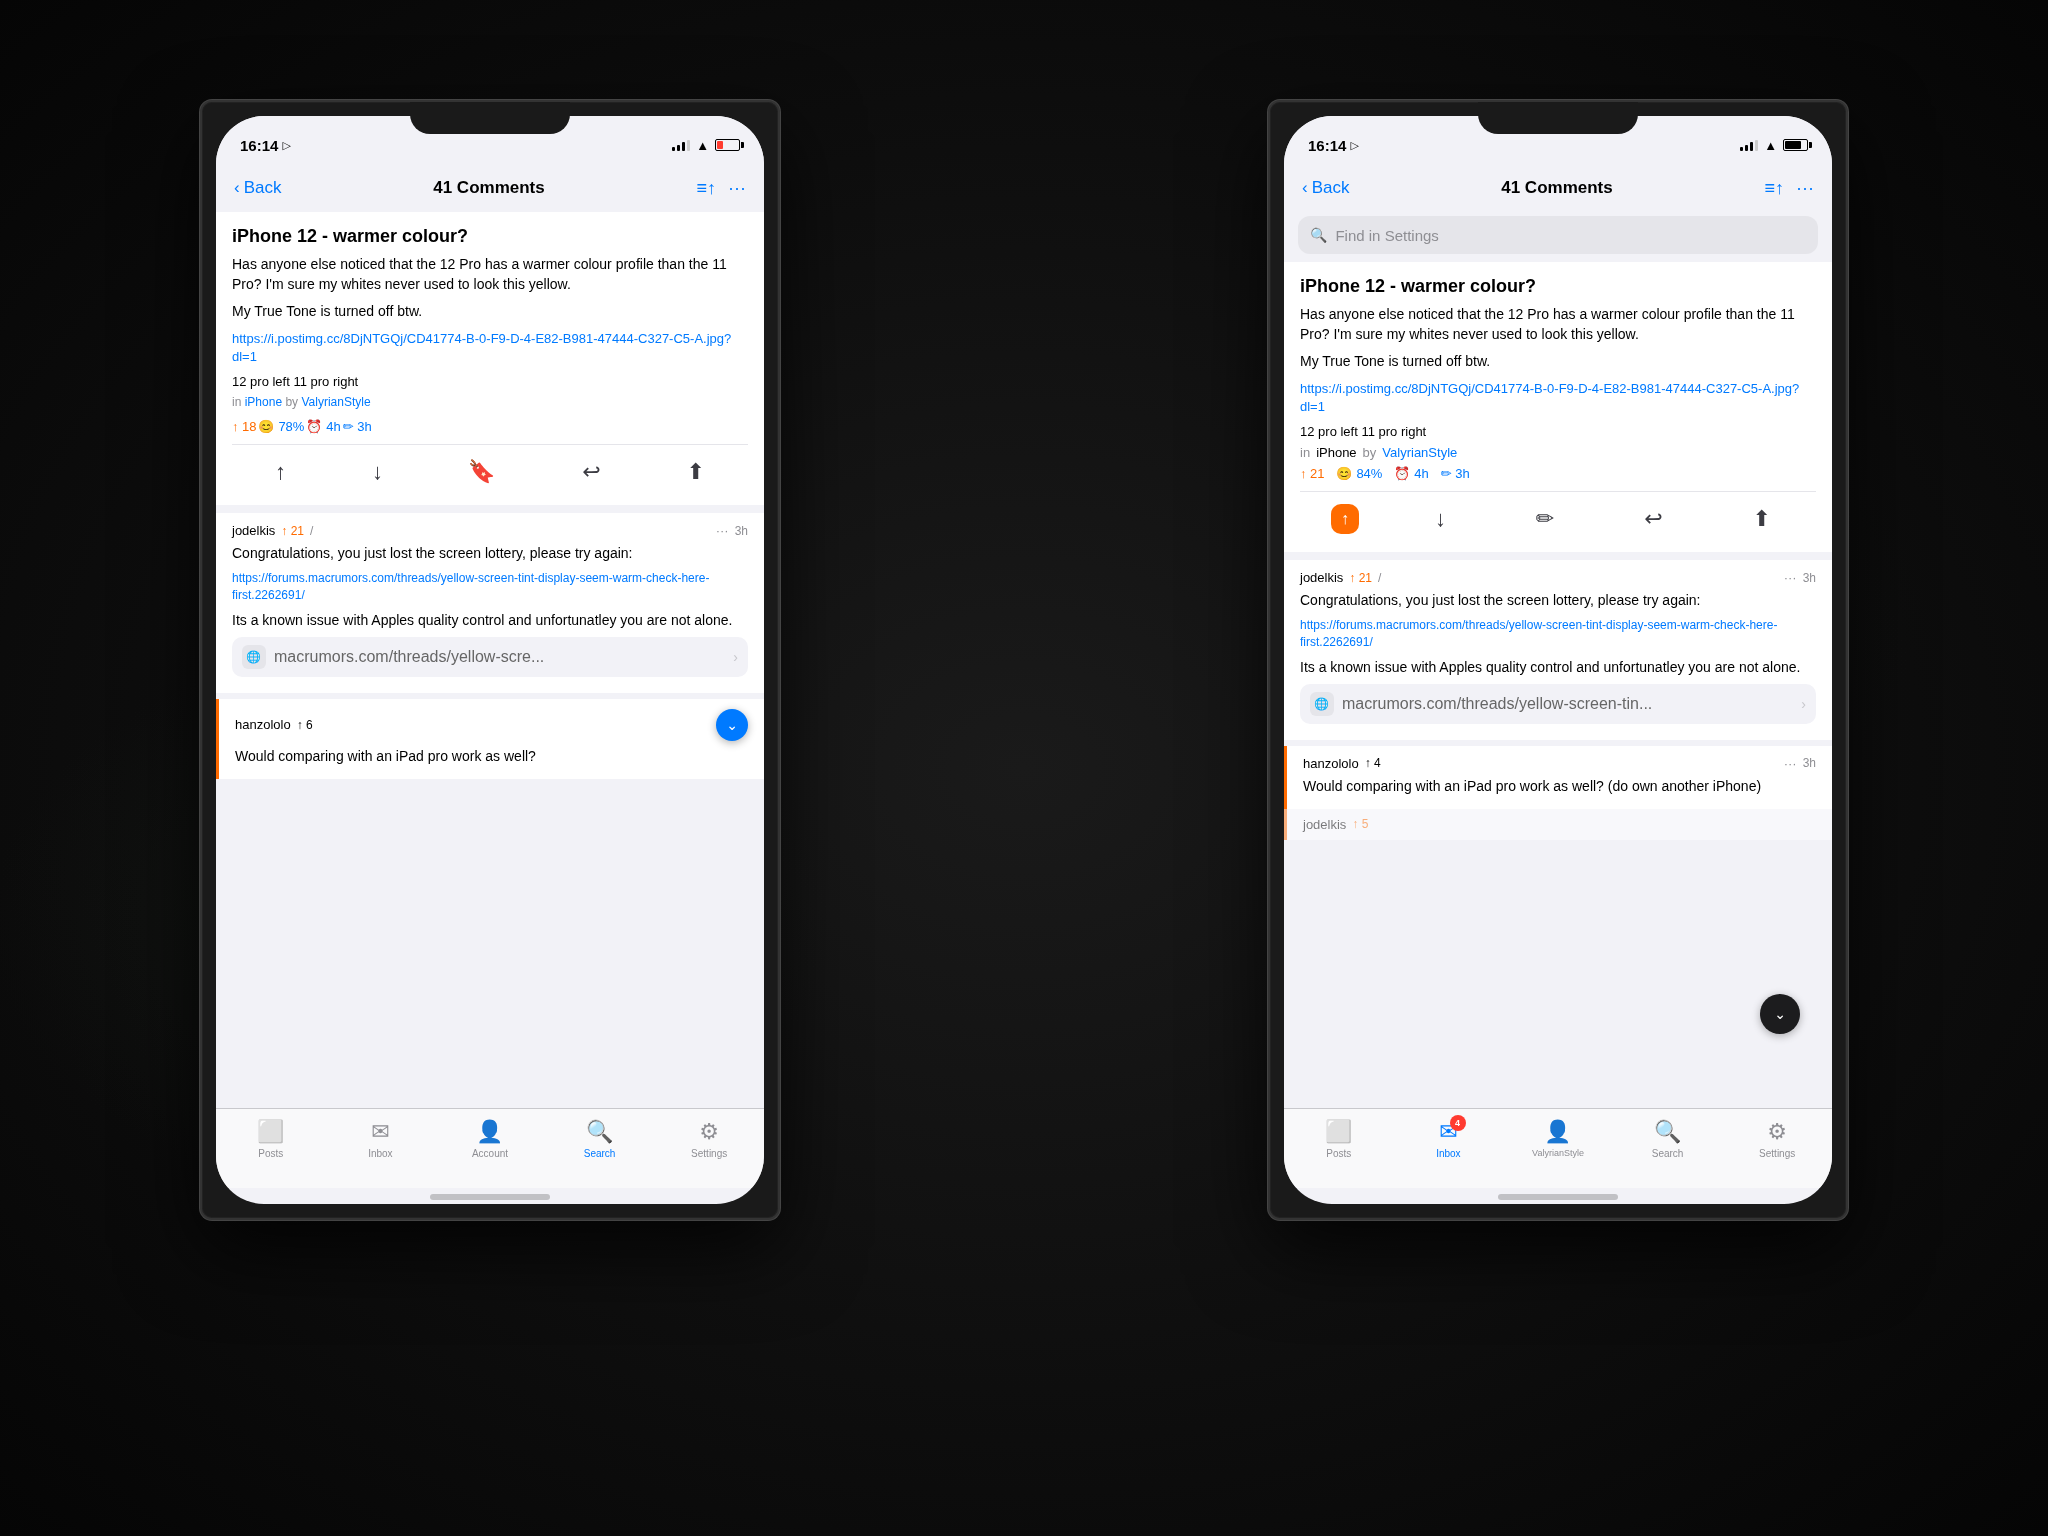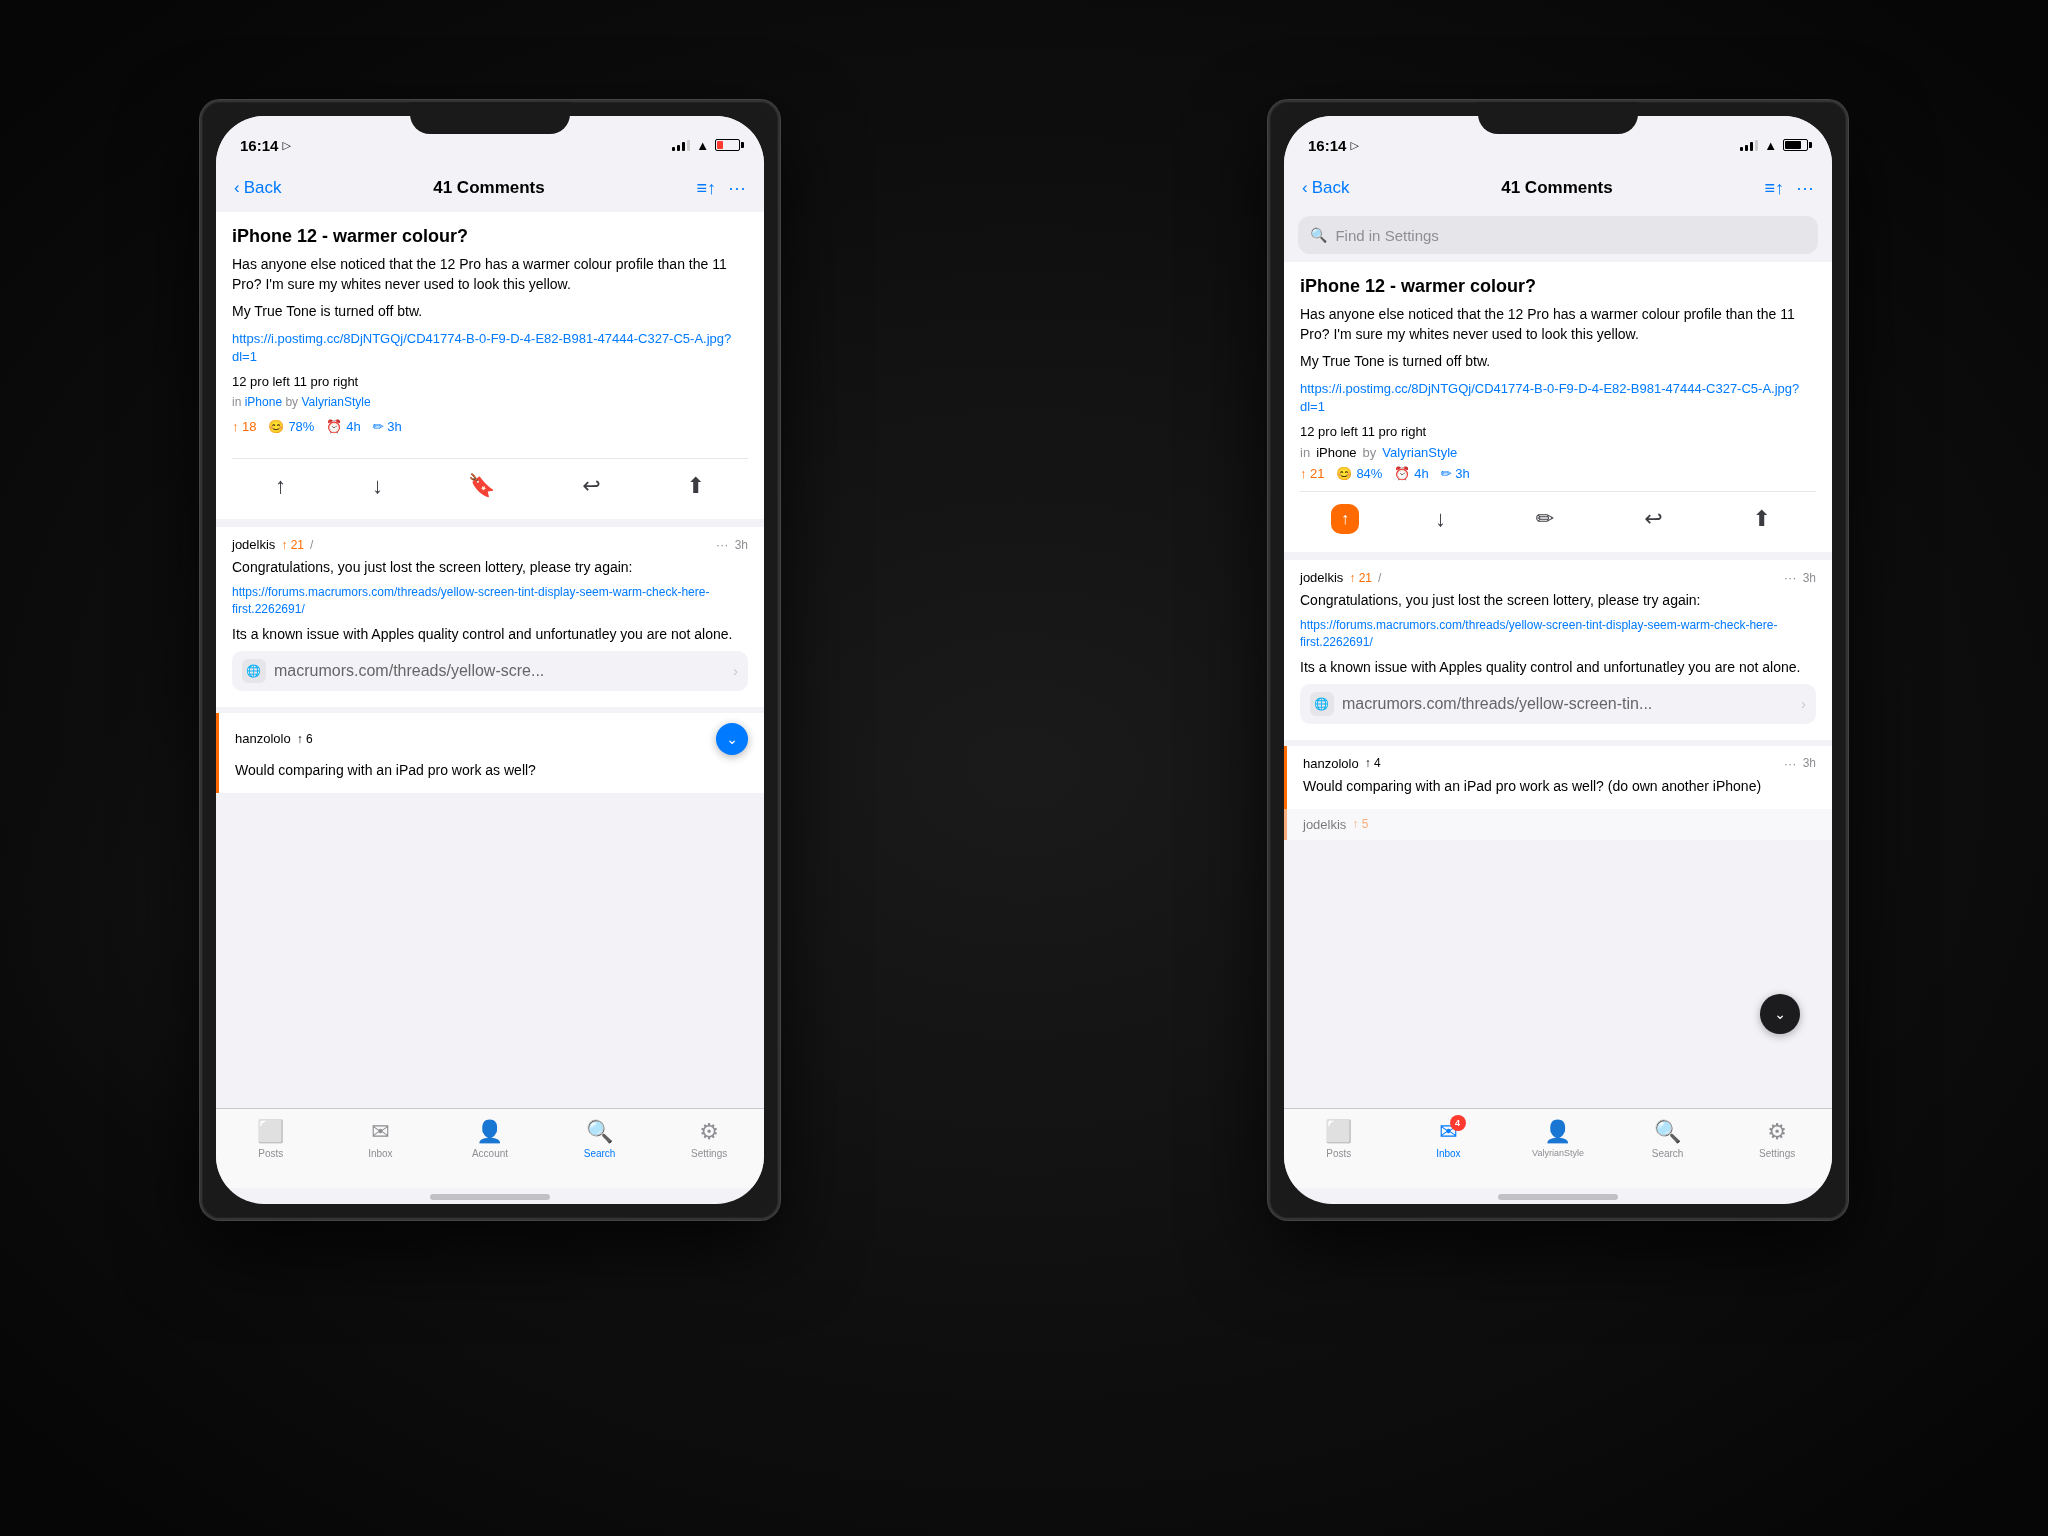--- a/index.html
+++ b/index.html
@@ -27,21 +27,21 @@
       inset: 0;
       background: 
         radial-gradient(ellipse 600px 400px at 20% 60%, rgba(30,40,30,0.3) 0%, transparent 70%),
         radial-gradient(ellipse 400px 300px at 80% 40%, rgba(20,30,20,0.2) 0%, transparent 70%);
     }
 
     .phone {
       width: 580px;
       height: 1120px;
       background: #1a1a1a;
-      border-radius: 20px;
+      border-radius: 12px;
       border: 2px solid #333;
       position: relative;
       box-shadow: 
         0 0 0 1px #444,
         0 30px 80px rgba(0,0,0,0.8),
         inset 0 0 0 1px #222;
       overflow: hidden;
     }
 
     
@@ -437,21 +437,21 @@
 
           <div class="post-card">
             <div class="post-title">iPhone 12 - warmer colour?</div>
             <div class="post-body">Has anyone else noticed that the 12 Pro has a warmer colour profile than the 11 Pro? I'm sure my whites never used to look this yellow.</div>
             <div class="post-body">My True Tone is turned off btw.</div>
             <a class="post-link">https://i.postimg.cc/8DjNTGQj/CD41774-B-0-F9-D-4-E82-B981-47444-C327-C5-A.jpg?dl=1</a>
             <div class="post-meta-line">12 pro left 11 pro right</div>
             <div class="post-stats">
               <span><span class="in-text">in</span> <span>iPhone</span> <span class="in-text">by</span> <span style="color:#007aff;">ValyrianStyle</span></span>
             </div>
-            <div style="display:flex;align-items:flex-start;gap:12px;font-size:13px;color:#007aff;margin-bottom:24px;">
+            <div style="display:flex;align-items:flex-start;gap:2px;font-size:13px;color:#007aff;margin-bottom:10px;">
               <span style="color:#ff6b00;">↑ 18</span>
               <span>😊 78%</span>
               <span>⏰ <span>4h</span></span>
               <span>✏ <span>3h</span></span>
             </div>
             <div class="post-actions">
               <span class="action-btn">↑</span>
               <span class="action-btn">↓</span>
               <span class="action-btn">🔖</span>
               <span class="action-btn">↩</span>

